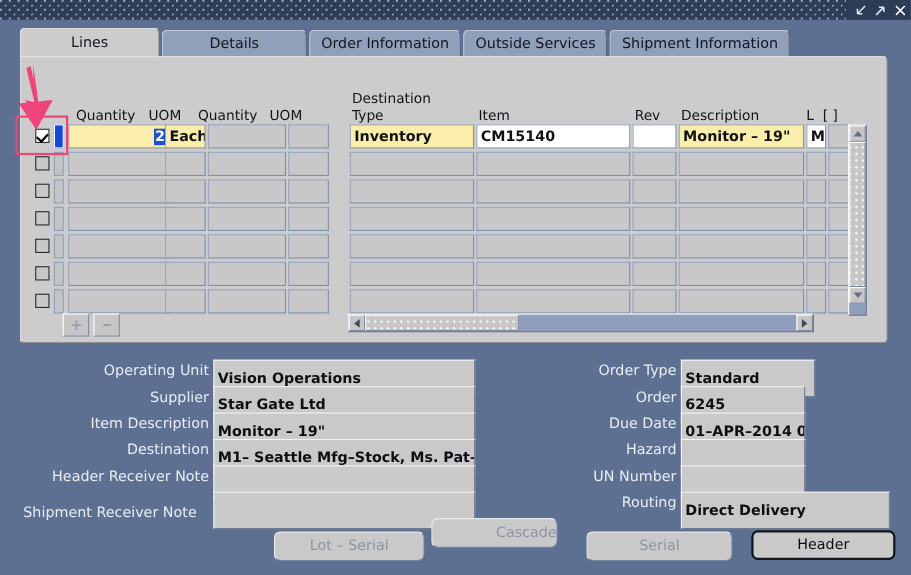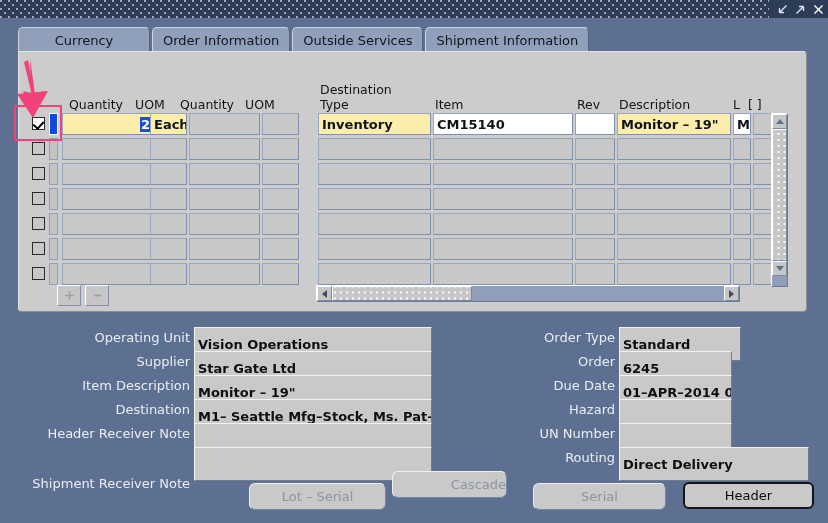--- a/index.html
+++ b/index.html
@@ -210,22 +210,25 @@
       </div>
       <div class="tbtn">
         <svg width="13" height="13" viewBox="0 0 13 13">
             <path d="M2.5 2.5 L10.5 10.5 M10.5 2.5 L2.5 10.5" stroke="#ffffff" stroke-width="1.4" fill="none"></path>
           </svg>
       </div>
     </div>
   </div>
 
   <div class="tabrow">
+    <div class="tab active" style="min-width:105px">
+        <span>Lines</span>
+      </div>
     <div class="tab" style="min-width:110px">
-        <span>Currency</span>
+        <span>Details</span>
       </div>
     <div class="tab">
         <span>Order Information</span>
       </div>
     <div class="tab">
         <span>Outside Services</span>
       </div>
     <div class="tab">
         <span>Shipment Information</span>
       </div>
@@ -399,21 +402,21 @@
 
     <div class="flabel" style="left:20px;top:378px;width:170px;">Item Description</div>
     <div class="ffield" style="left:194px;top:375px;width:238px;">Monitor – 19"</div>
 
     <div class="flabel" style="left:20px;top:402px;width:170px;">Destination</div>
     <div class="ffield" style="left:194px;top:399px;width:238px;">M1– Seattle Mfg–Stock, Ms. Pat–RIP</div>
 
     <div class="flabel" style="left:20px;top:426px;width:170px;">Header Receiver Note</div>
     <div class="ffield" style="left:194px;top:423px;width:238px;"></div>
 
-    <div class="flabel" style="left:10px;top:476px;width:180px;">Shipment Receiver Note</div>
+    <div class="flabel" style="left:10px;top:459px;width:180px;text-align:center;">Shipment Receiver Note</div>
     <div class="ffield" style="left:194px;top:447px;width:238px;"></div>
   </div>
 
   <div>
     <div class="flabel" style="left:470px;top:330px;width:145px;">Order Type</div>
     <div class="ffield" style="left:619px;top:327px;width:122px;">Standard</div>
 
     <div class="flabel" style="left:470px;top:354px;width:145px;">Order</div>
     <div class="ffield" style="left:619px;top:351px;width:113px;">6245</div>
 

